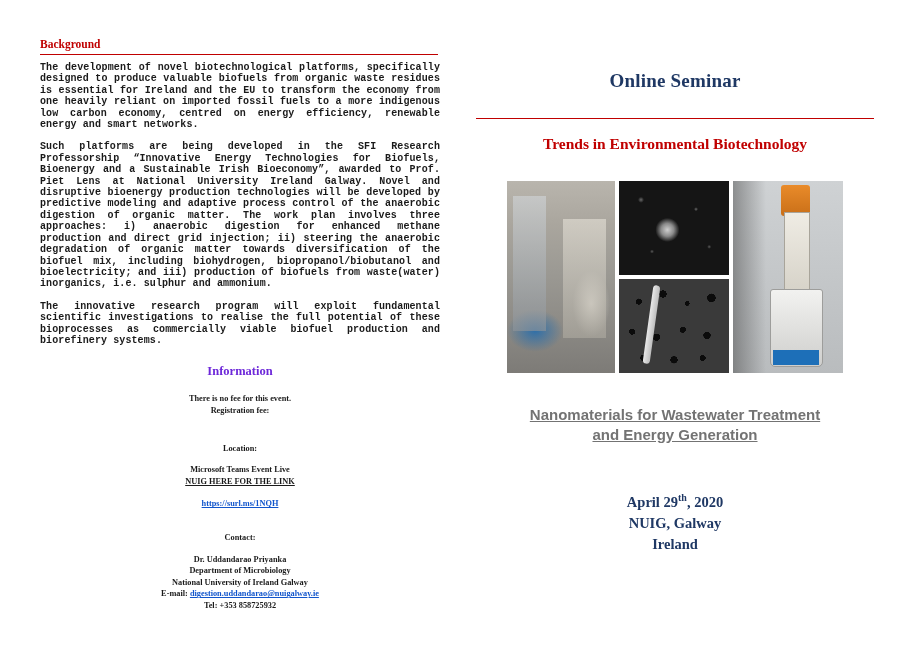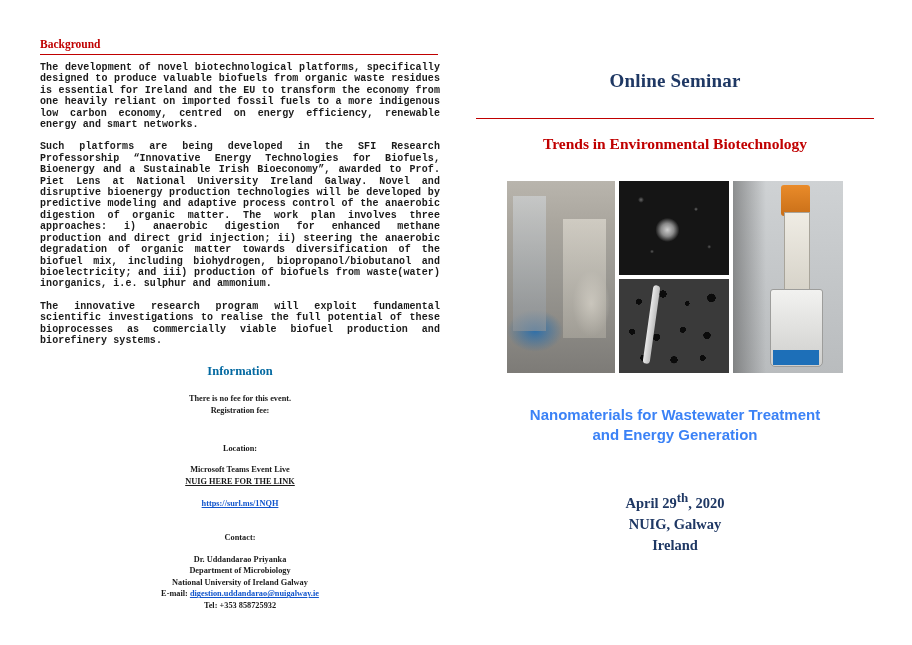--- a/index.html
+++ b/index.html
@@ -44,21 +44,21 @@
     font-size: 10px;
     line-height: 11.4px;
     text-align: justify;
     font-weight: bold;
     font-family: Liberation Mono, monospace;
     color: #1a1a1a;
     margin: 0 0 11px 0;
     letter-spacing: 0.1px;
   }
   .info-title {
-    color: #0369a1;
+    color: #6d28d9;
     font-weight: bold;
     font-size: 12.5px;
     text-align: center;
     margin: 18px 0 14px 0;
     font-family: "Liberation Serif", serif;
   }
   .centered-block {
     text-align: center;
     font-size: 8.3px;
     font-weight: bold;
@@ -210,36 +210,37 @@
   .tank-blue {
     position:absolute; left:36%; top:88%; width:42%; height:8%;
     background: #1d6fb8;
   }
   .tank-left-shadow {
     position:absolute; left:0; top:0; width:30%; height:100%;
     background: linear-gradient(90deg, rgba(60,60,60,.45), rgba(60,60,60,0));
   }
 
   .nano-title {
-    color: #3b82f6;
+    color: #737373;
     font-weight: bold;
     font-size: 15px;
     font-family: "Liberation Sans", sans-serif;
     line-height: 20px;
     margin: 32px 0 0 0;
+    text-decoration: underline;
   }
   .event-details {
     color: #1f3864;
     font-weight: bold;
     font-size: 14.5px;
     font-family: "Liberation Serif", serif;
     line-height: 21px;
     margin: 42px 0 0 0;
   }
-  sup { font-size: 13px; }
+  sup { font-size: 10px; }
 </style>
 </head>
 <body>
 
 <div class="page">
 
   <div class="left-col">
 
     <div class="heading-background">Background</div>
     <hr class="hr-red">

